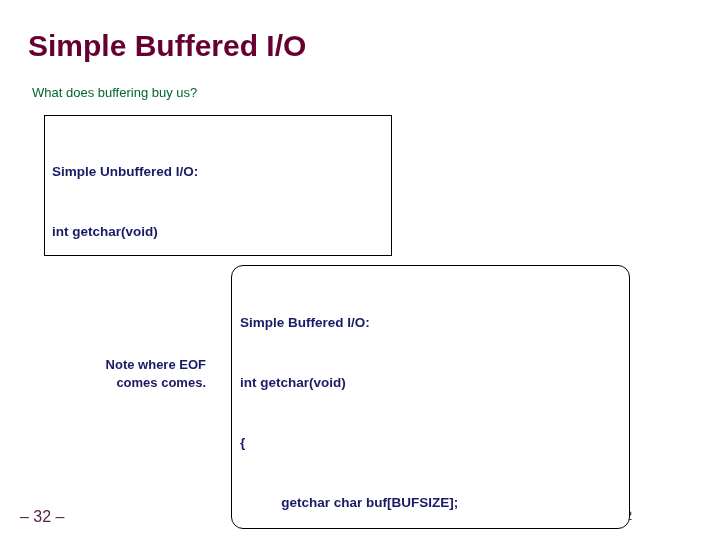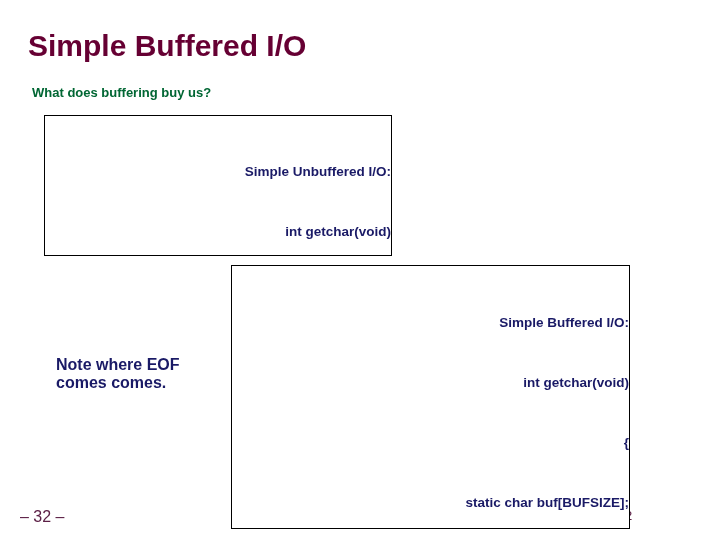--- a/index.html
+++ b/index.html
@@ -36,21 +36,21 @@
     white-space: nowrap;
     line-height: 36px;
   }
 
   
   .subtitle {
     position: absolute;
     left: 32px;
     top: 84px;
     font-size: 13px;
-    font-weight: bold;
+    font-weight: normal;
     color: #006633;
     white-space: nowrap;
     line-height: 17px;
   }
 
   
   .code-box {
     position: absolute;
     box-sizing: border-box;
     background: #ffffff;
@@ -70,39 +70,39 @@
     width: 348px;
     height: 141px;
     padding: 6px 0 0 7px;
   }
   #box-buffered {
     left: 231px;
     top: 265px;
     width: 399px;
     height: 264px;
     padding: 7px 0 0 8px;
+    border-radius: 12px;
   }
   .code-line {
     display: block;
     height: 20px;
     white-space: pre;
-    text-align: right;
   }
 
   
   .note {
     position: absolute;
     left: 56px;
     top: 356px;
     width: 150px;
-    font-size: 16px;
+    font-size: 13px;
     font-weight: bold;
     color: #1a1a66;
     line-height: 18px;
-    text-align: left;
+    text-align: right;
   }
   .note span { display: block; }
 
   
   .page-number {
     position: absolute;
     left: 20px;
     top: 508px;
     font-size: 16px;
     color: #5c2046;
@@ -146,21 +146,21 @@
     
     
     
     
   </div>
 
   <div class="code-box" id="box-buffered">
     <span class="code-line">Simple Buffered I/O:</span>
     <span class="code-line">int getchar(void)</span>
     <span class="code-line">{</span>
-    <span class="code-line">           static char buf[BUFSIZE];</span>
+    <span class="code-line">           getchar char buf[BUFSIZE];</span>
     
     
     
     
     
     
     
     
     
     

